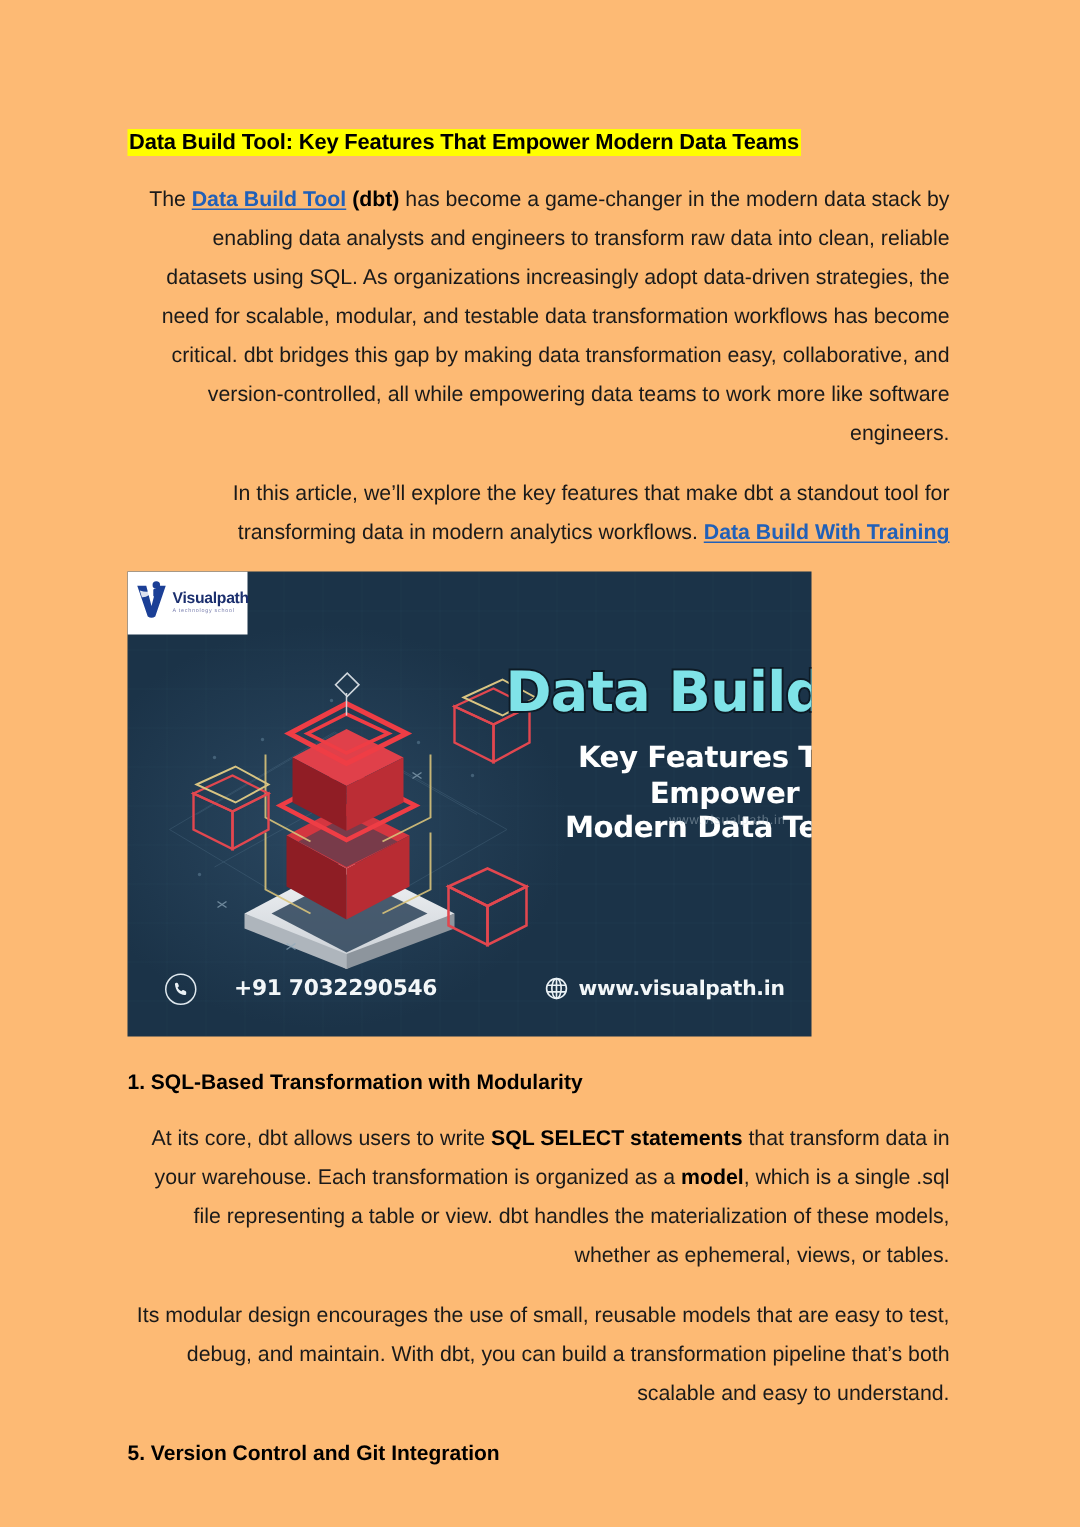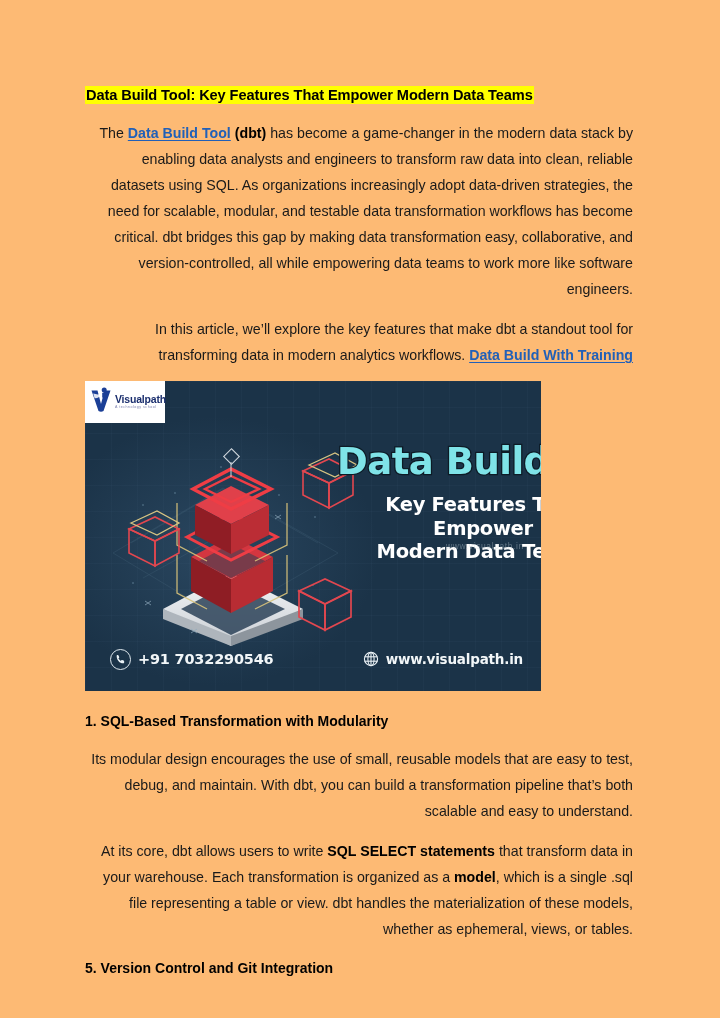--- a/index.html
+++ b/index.html
@@ -181,21 +181,21 @@
     bottom: 18px;
     height: 28px;
     display: flex;
     align-items: center;
   }
   .contact-phone {
     position: absolute;
     left: 25px;
     display: flex;
     align-items: center;
-    gap: 7px;
+    gap: 25px;
   }
   .contact-web {
     position: absolute;
     right: 18px;
     display: flex;
     align-items: center;
     gap: 7px;
   }
   .contact-text {
     font-family: "DejaVu Sans", sans-serif;
@@ -373,20 +373,20 @@
               <line x1="8" y1="1.4" x2="8" y2="14.6"></line>
             </svg>
           </span>
           <span class="contact-text small">www.visualpath.in</span>
         </div>
       </div>
     </div>
 
     <h2 class="sec">1. SQL-Based Transformation with Modularity</h2>
 
+    <p class="para"><span>At its core, dbt allows users to write </span><span class="b">SQL SELECT statements</span><span> that transform data in your warehouse. Each transformation is organized as a </span><span class="b">model</span><span>, which is a single .sql file representing a table or view. dbt handles the materialization of these models, whether as ephemeral, views, or tables.</span></p>
+
     <p class="para">Its modular design encourages the use of small, reusable models that are easy to test, debug, and maintain. With dbt, you can build a transformation pipeline that’s both scalable and easy to understand.</p>
-
-    <p class="para"><span>At its core, dbt allows users to write </span><span class="b">SQL SELECT statements</span><span> that transform data in your warehouse. Each transformation is organized as a </span><span class="b">model</span><span>, which is a single .sql file representing a table or view. dbt handles the materialization of these models, whether as ephemeral, views, or tables.</span></p>
 
     <h2 class="sec">5. Version Control and Git Integration</h2>
 
   </div>
 </div>
 
 </body></html>

